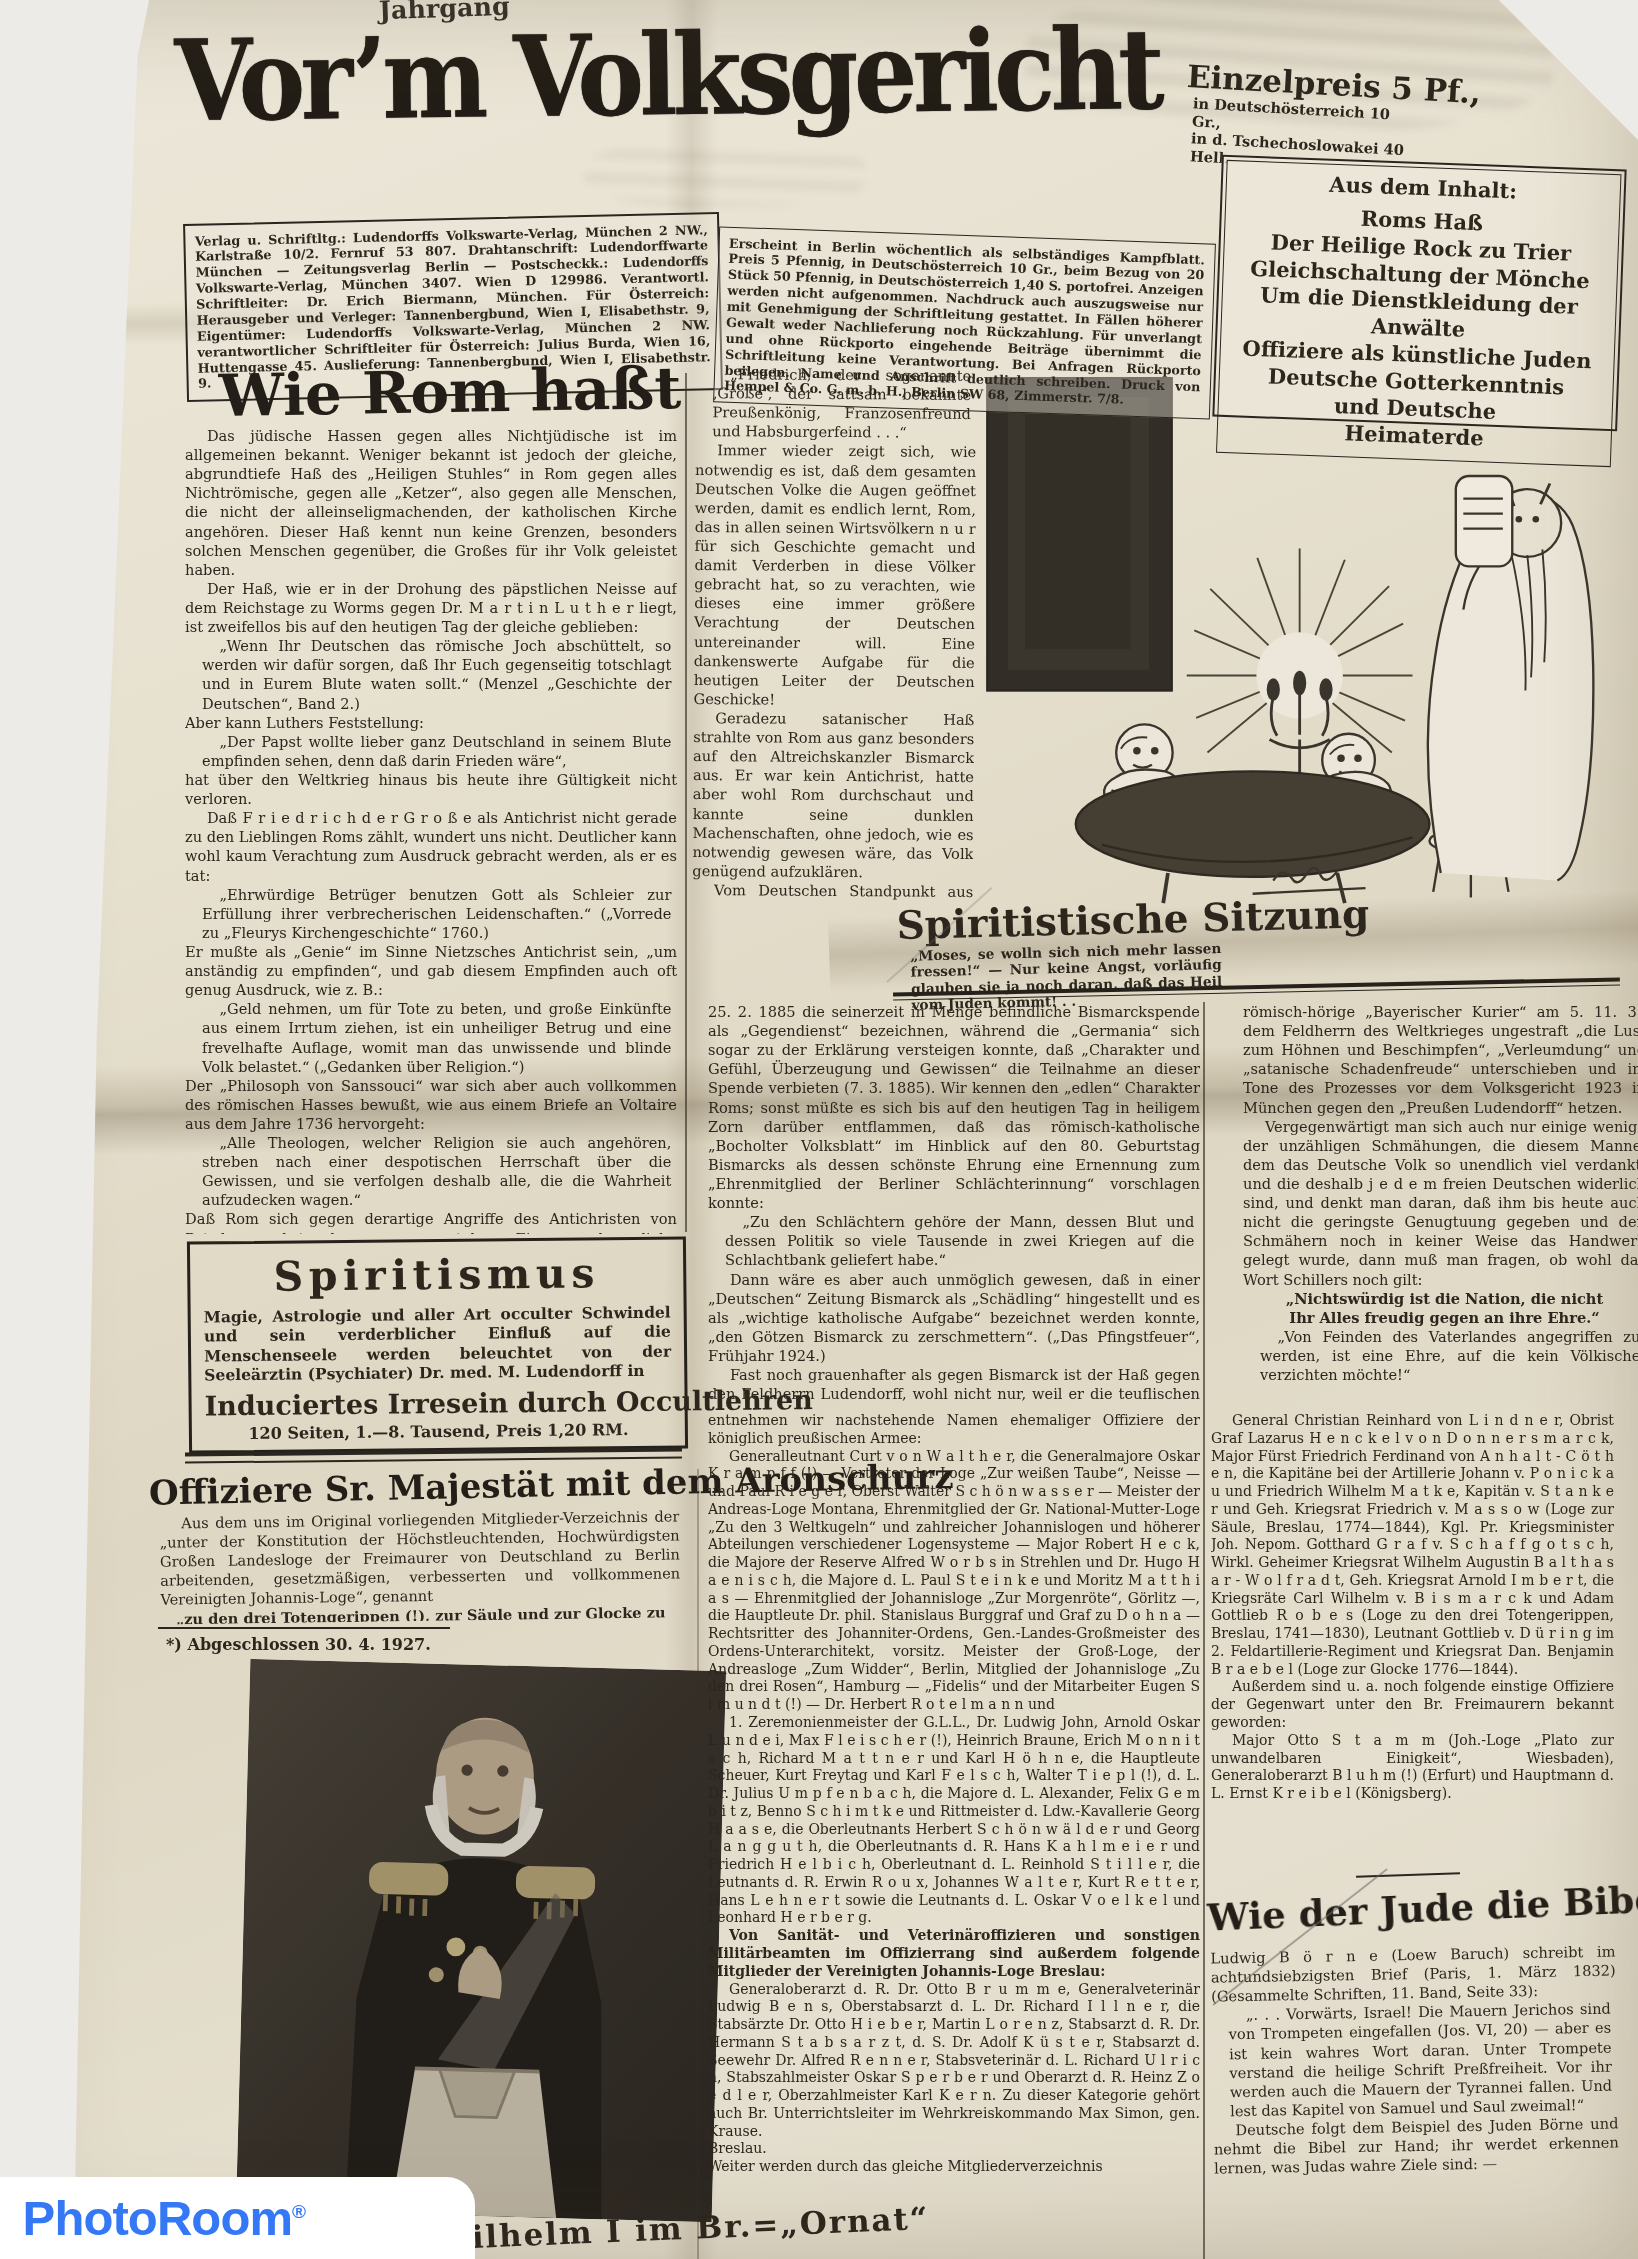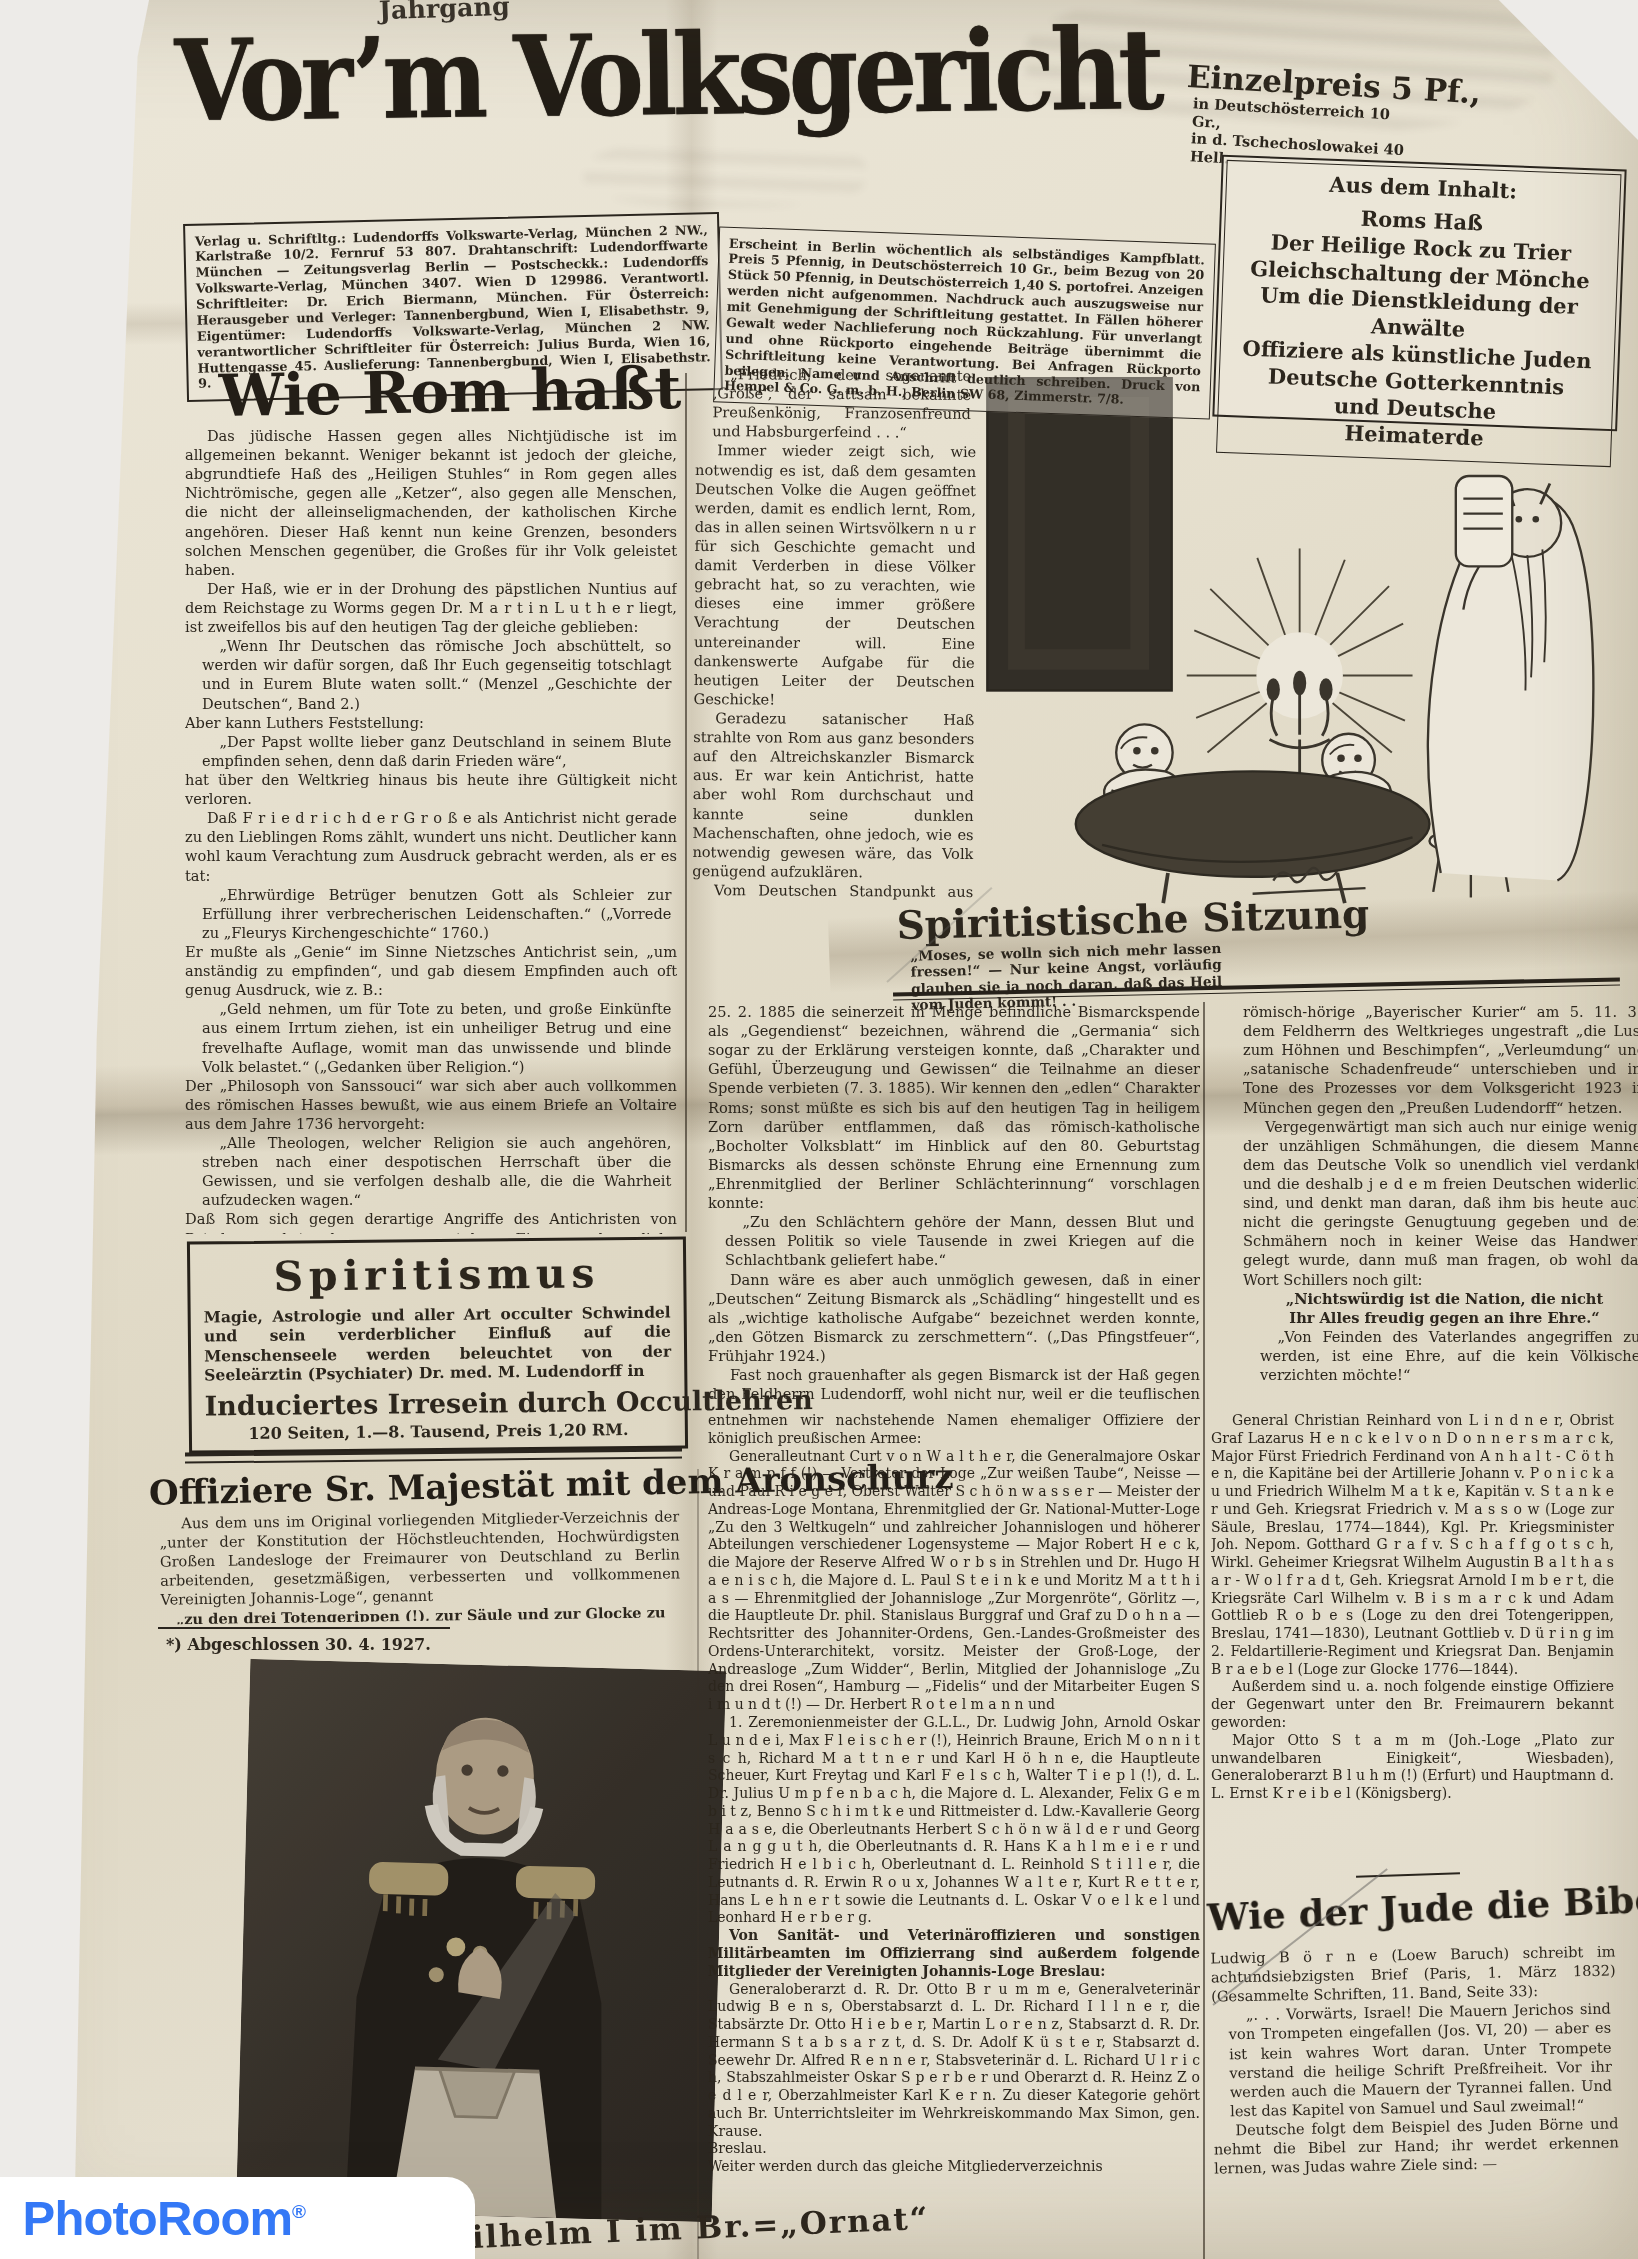--- a/index.html
+++ b/index.html
@@ -189,21 +189,21 @@
           </div>
       </div>
     </div>
 
     <div class="abs imprint" style="left:185px;top:218px;width:513px;transform:rotate(-1.3deg);">Verlag u. Schriftltg.: Ludendorffs Volkswarte-Verlag, München 2 NW., Karlstraße 10/2. Fernruf 53 807. Drahtanschrift: Ludendorffwarte München — Zeitungsverlag Berlin — Postscheckk.: Ludendorffs Volkswarte-Verlag, München 3407. Wien D 129986. Verantwortl. Schriftleiter: Dr. Erich Biermann, München. Für Österreich: Herausgeber und Verleger: Tannenbergbund, Wien I, Elisabethstr. 9, Eigentümer: Ludendorffs Volkswarte-Verlag, München 2 NW. verantwortlicher Schriftleiter für Österreich: Julius Burda, Wien 16, Huttengasse 45. Auslieferung: Tannenbergbund, Wien I, Elisabethstr. 9.</div>
     <div class="abs imprint" style="left:716px;top:235px;width:476px;transform:rotate(2deg);border-width:1.9px;">Erscheint in Berlin wöchentlich als selbständiges Kampfblatt. Preis 5 Pfennig, in Deutschösterreich 10 Gr., beim Bezug von 20 Stück 50 Pfennig, in Deutschösterreich 1,40 S. portofrei. Anzeigen werden nicht aufgenommen. Nachdruck auch auszugsweise nur mit Genehmigung der Schriftleitung gestattet. In Fällen höherer Gewalt weder Nachlieferung noch Rückzahlung. Für unverlangt und ohne Rückporto eingehende Beiträge übernimmt die Schriftleitung keine Verantwortung. Bei Anfragen Rückporto beilegen. Name und Anschrift deutlich schreiben. Druck von Hempel &amp; Co. G. m. b. H., Berlin SW 68, Zimmerstr. 7/8.</div>
 
     <div class="abs headline-xl" style="left:212px;top:358px;width:476px;">Wie Rom haßt</div>
     <div class="abs par" style="left:185px;top:426px;width:492px;height:808px;">
         <p class="ind">Das jüdische Hassen gegen alles Nichtjüdische ist im allgemeinen bekannt. Weniger bekannt ist jedoch der gleiche, abgrundtiefe Haß des „Heiligen Stuhles“ in Rom gegen alles Nichtrömische, gegen alle „Ketzer“, also gegen alle Menschen, die nicht der alleinseligmachenden, der katholischen Kirche angehören. Dieser Haß kennt nun keine Grenzen, besonders solchen Menschen gegenüber, die Großes für ihr Volk geleistet haben.</p>
-        <p class="ind">Der Haß, wie er in der Drohung des päpstlichen Nuntius auf dem Reichstage zu Worms gegen Dr. M a r t i n  L u t h e r liegt, ist zweifellos bis auf den heutigen Tag der gleiche geblieben:</p>
+        <p class="ind">Der Haß, wie er in der Drohung des päpstlichen Neisse auf dem Reichstage zu Worms gegen Dr. M a r t i n  L u t h e r liegt, ist zweifellos bis auf den heutigen Tag der gleiche geblieben:</p>
         <p class="q">„Wenn Ihr Deutschen das römische Joch abschüttelt, so werden wir dafür sorgen, daß Ihr Euch gegenseitig totschlagt und in Eurem Blute waten sollt.“ (Menzel „Geschichte der Deutschen“, Band 2.)</p>
         <p class="noind">Aber kann Luthers Feststellung:</p>
         <p class="q">„Der Papst wollte lieber ganz Deutschland in seinem Blute empfinden sehen, denn daß darin Frieden wäre“,</p>
         <p class="noind">hat über den Weltkrieg hinaus bis heute ihre Gültigkeit nicht verloren.</p>
         <p class="ind">Daß F r i e d r i c h  d e r  G r o ß e als Antichrist nicht gerade zu den Lieblingen Roms zählt, wundert uns nicht. Deutlicher kann wohl kaum Verachtung zum Ausdruck gebracht werden, als er es tat:</p>
         <p class="q">„Ehrwürdige Betrüger benutzen Gott als Schleier zur Erfüllung ihrer verbrecherischen Leidenschaften.“ („Vorrede zu „Fleurys Kirchengeschichte“ 1760.)</p>
         <p class="noind">Er mußte als „Genie“ im Sinne Nietzsches Antichrist sein, „um anständig zu empfinden“, und gab diesem Empfinden auch oft genug Ausdruck, wie z. B.:</p>
         <p class="q">„Geld nehmen, um für Tote zu beten, und große Einkünfte aus einem Irrtum ziehen, ist ein unheiliger Betrug und eine frevelhafte Auflage, womit man das unwissende und blinde Volk belastet.“ („Gedanken über Religion.“)</p>
         <p class="noind">Der „Philosoph von Sanssouci“ war sich aber auch vollkommen des römischen Hasses bewußt, wie aus einem Briefe an Voltaire aus dem Jahre 1736 hervorgeht:</p>
         <p class="q">„Alle Theologen, welcher Religion sie auch angehören, streben nach einer despotischen Herrschaft über die Gewissen, und sie verfolgen deshalb alle, die die Wahrheit aufzudecken wagen.“</p>

